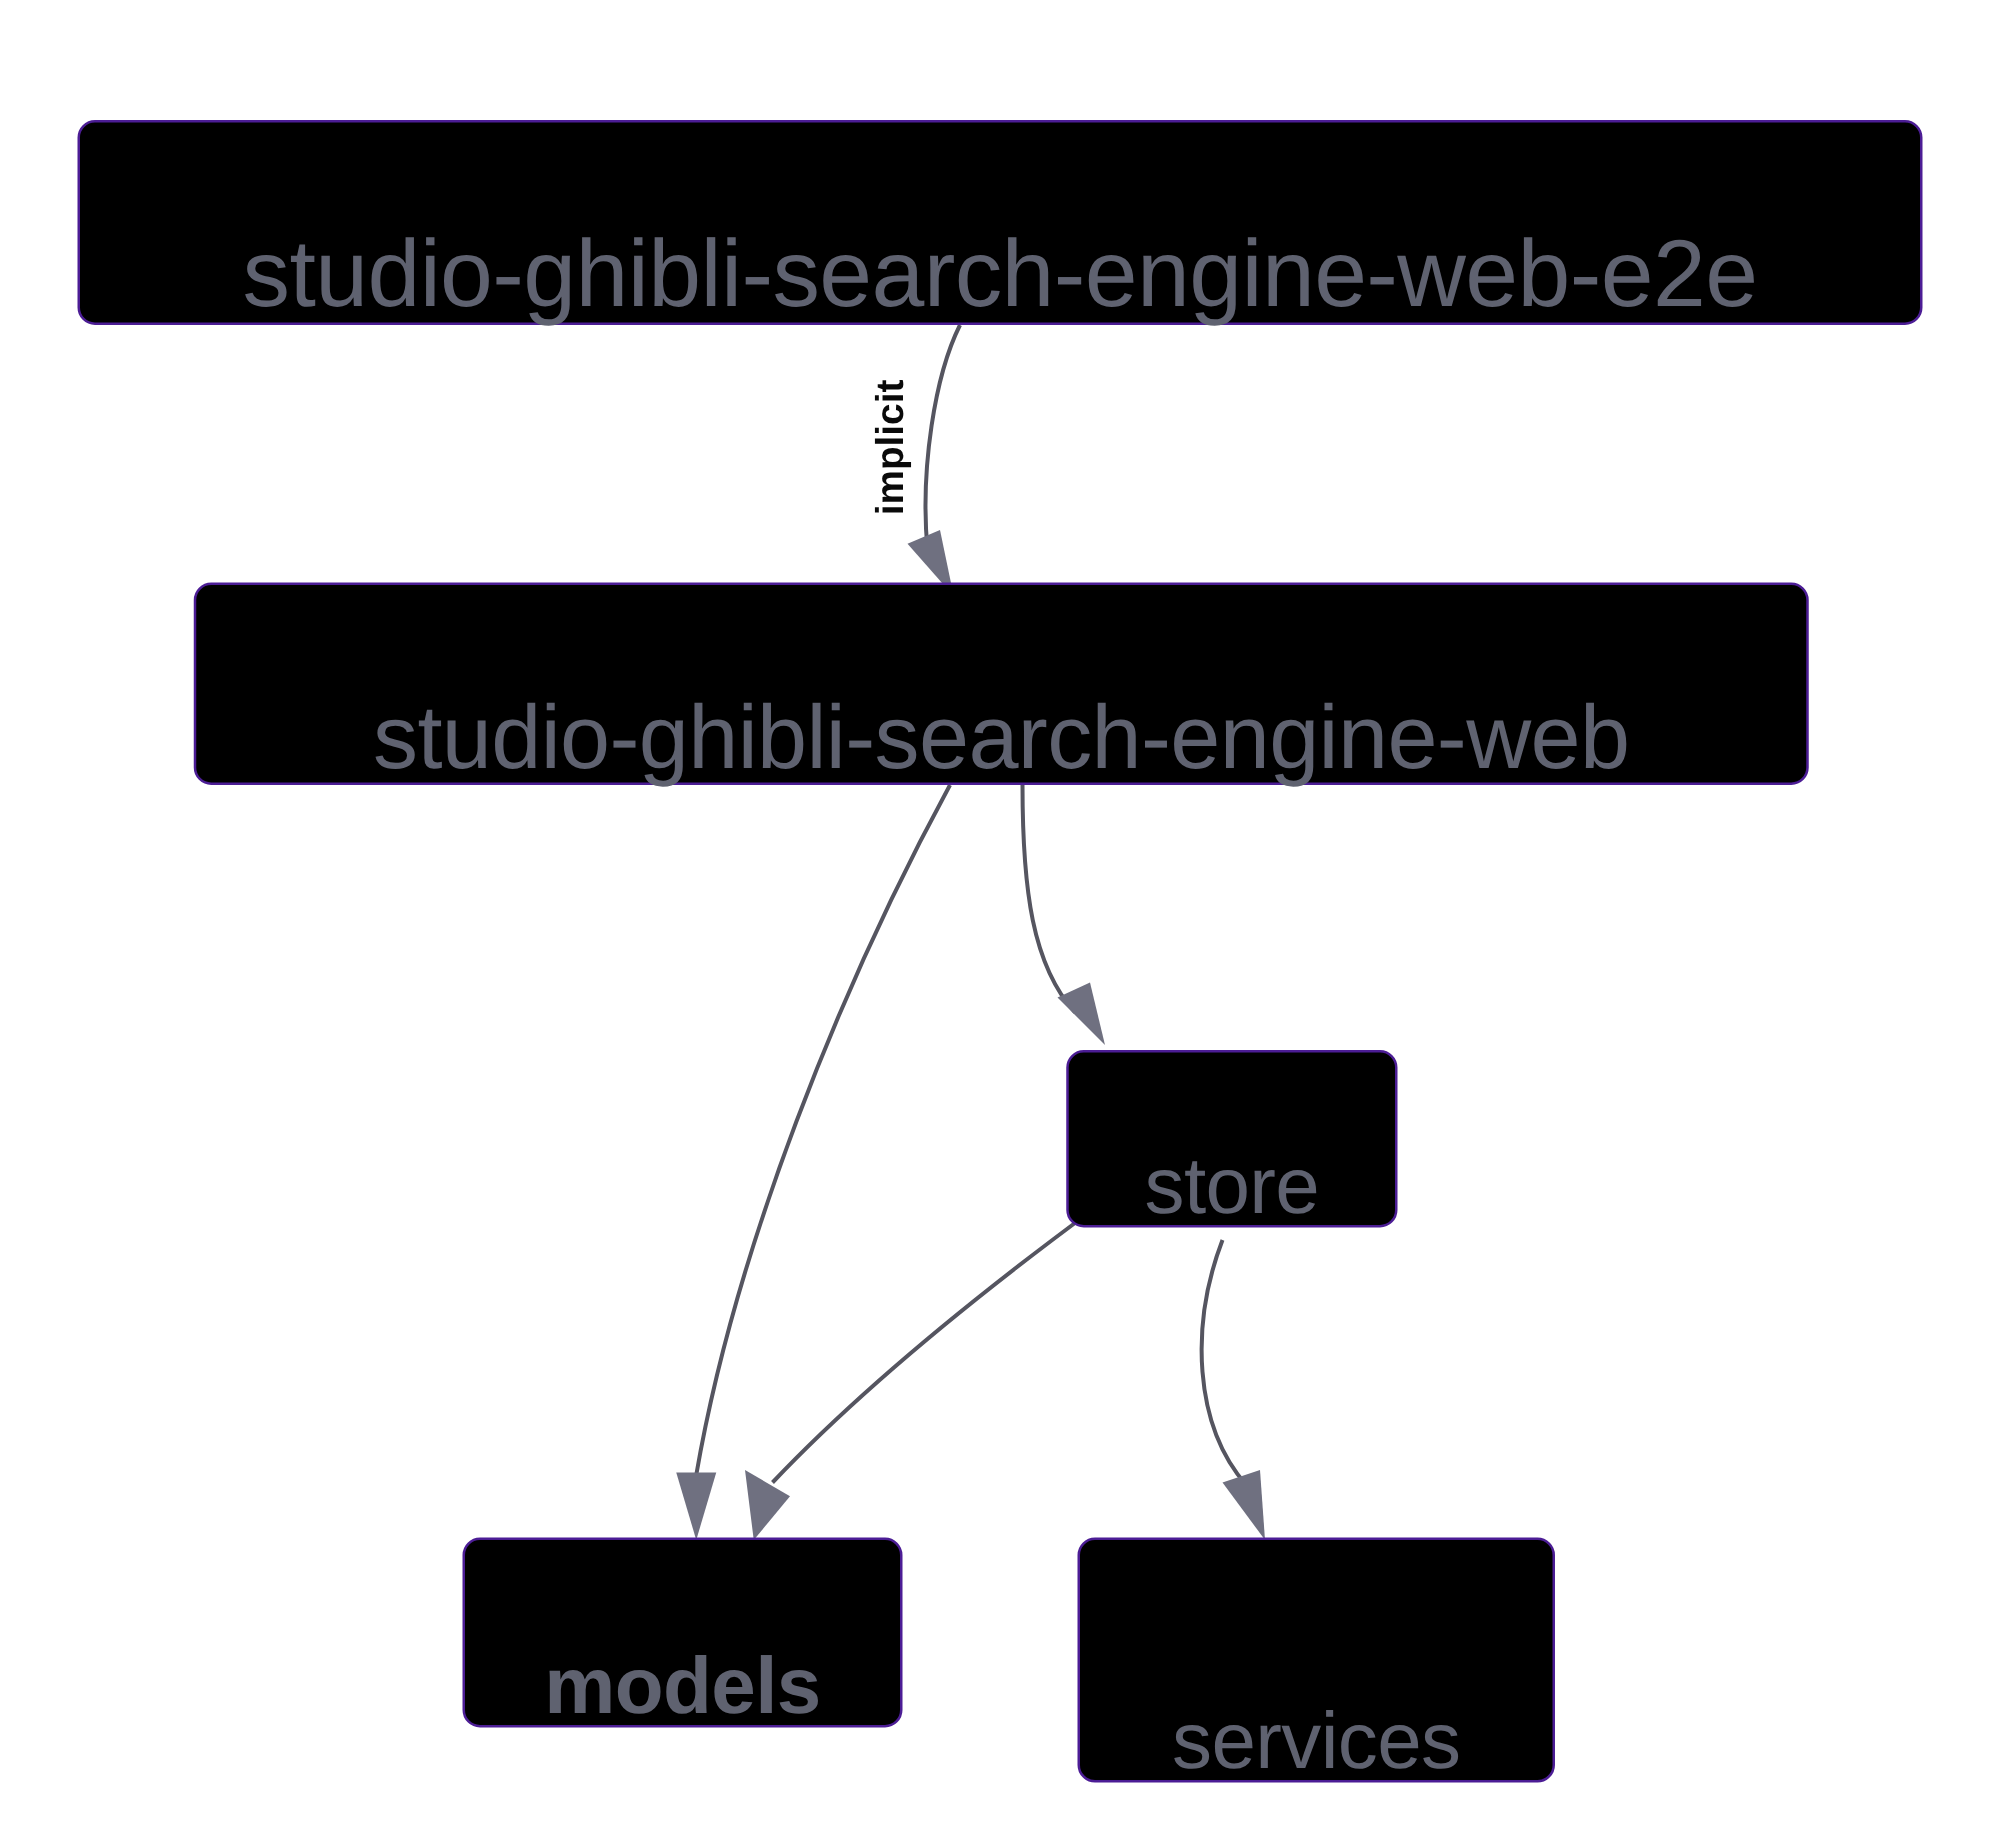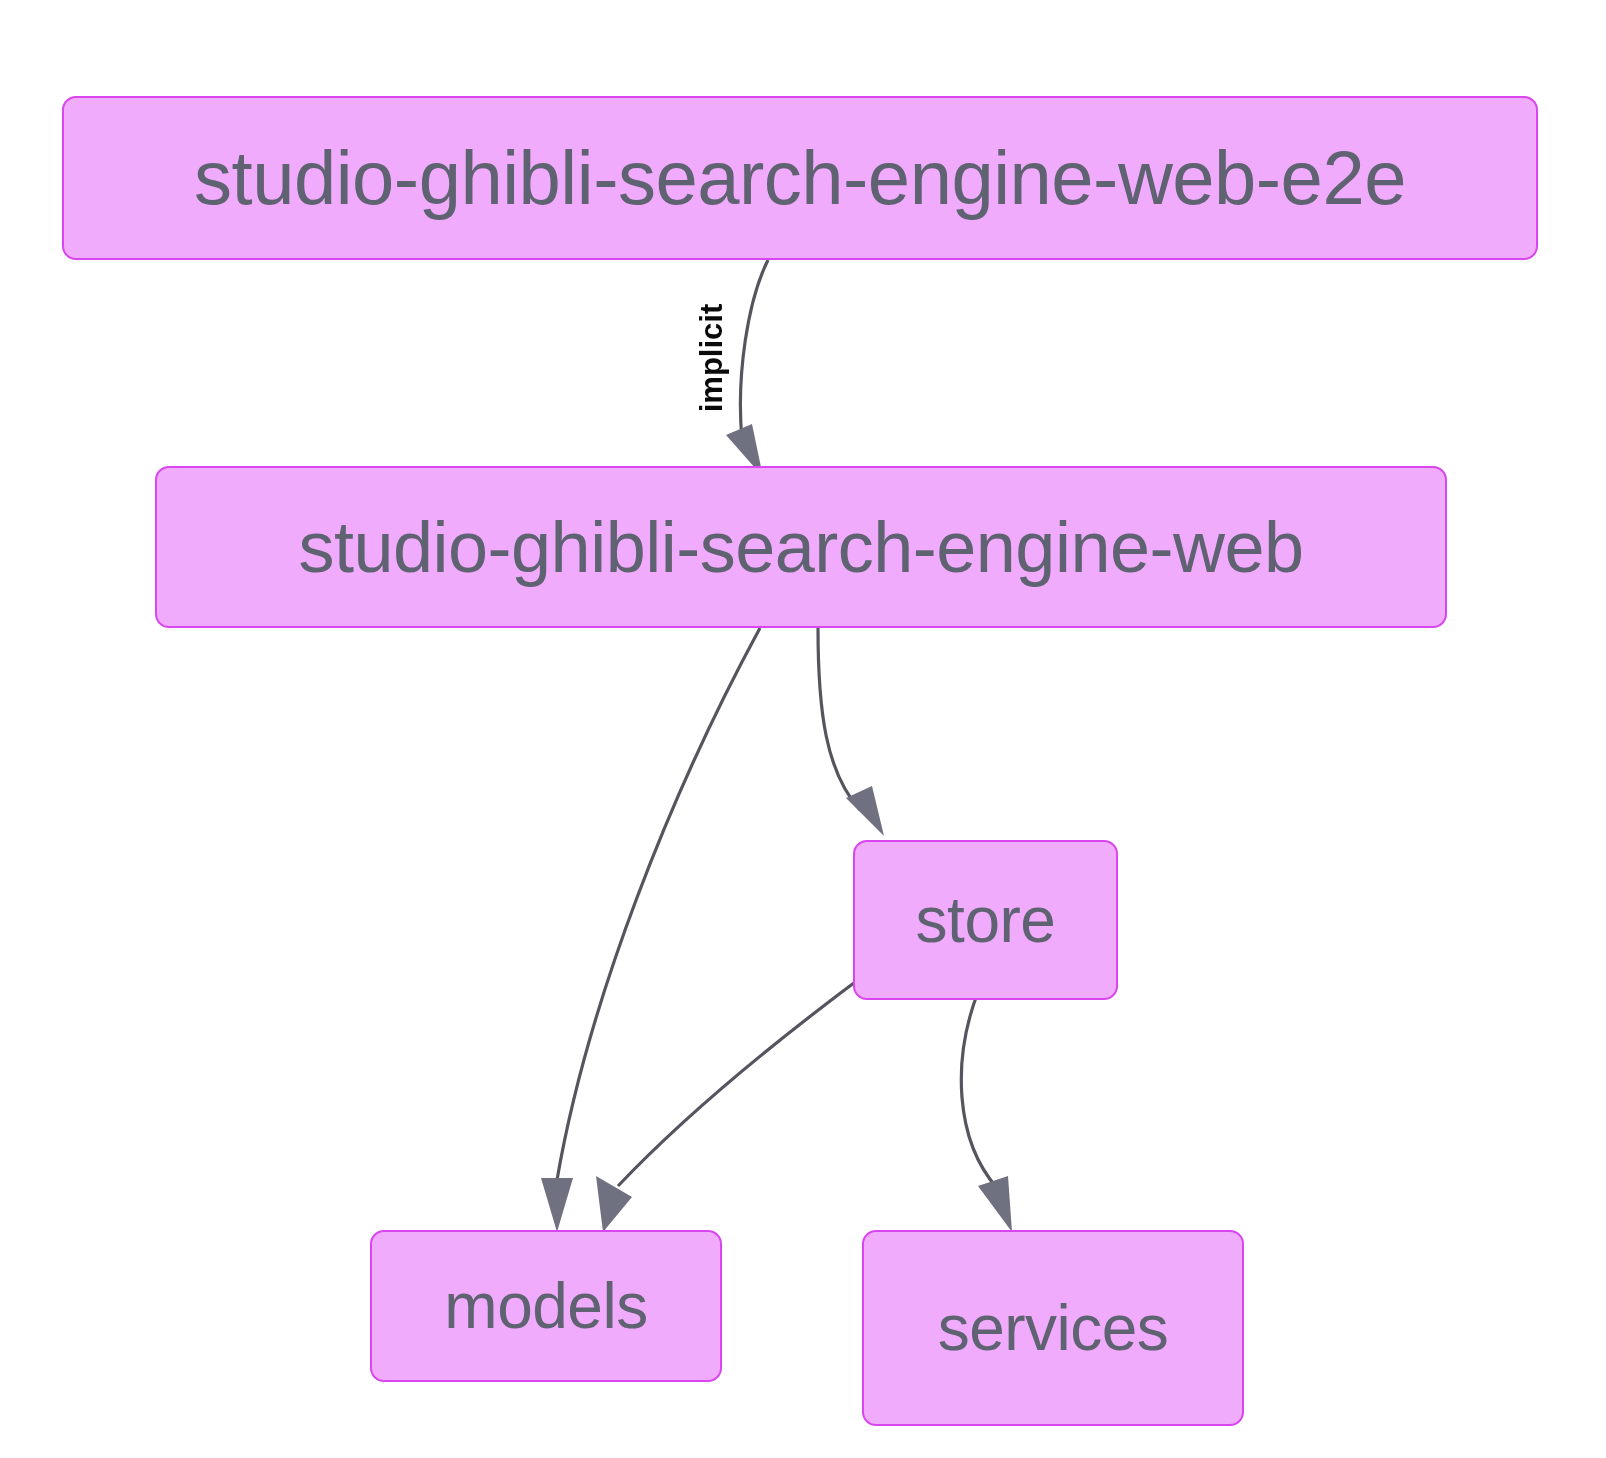--- a/index.html
+++ b/index.html
@@ -20,25 +20,25 @@
   .graph-svg {
     position: absolute;
     top: 0;
     left: 0;
     width: 1606px;
     height: 1458px;
   }
   .node {
     position: absolute;
     box-sizing: border-box;
-    background: #f0abfc;
-    border: 2px solid #d946ef;
+    background: #000000;
+    border: 2px solid #4c1d95;
     border-radius: 14px;
     display: flex;
-    align-items: center;
+    align-items: flex-end;
     justify-content: center;
     color: #5f6270;
     letter-spacing: -0.5px;
     white-space: nowrap;
     z-index: 2;
   }
   .node-label {
     color: #5f6270;
     line-height: 1;
   }
@@ -55,29 +55,30 @@
     top: 466px;
     width: 1292px;
     height: 162px;
   }
   .node-web .node-label { font-size: 72px; }
 
   .node-store {
     left: 853px;
     top: 840px;
     width: 265px;
-    height: 160px;
+    height: 142px;
   }
   .node-store .node-label { font-size: 64px; }
 
   .node-models {
     left: 370px;
     top: 1230px;
     width: 352px;
     height: 152px;
+    font-weight: bold;
   }
   .node-models .node-label { font-size: 64px; }
 
   .node-services {
     left: 862px;
     top: 1230px;
     width: 382px;
     height: 196px;
   }
   .node-services .node-label { font-size: 64px; }

